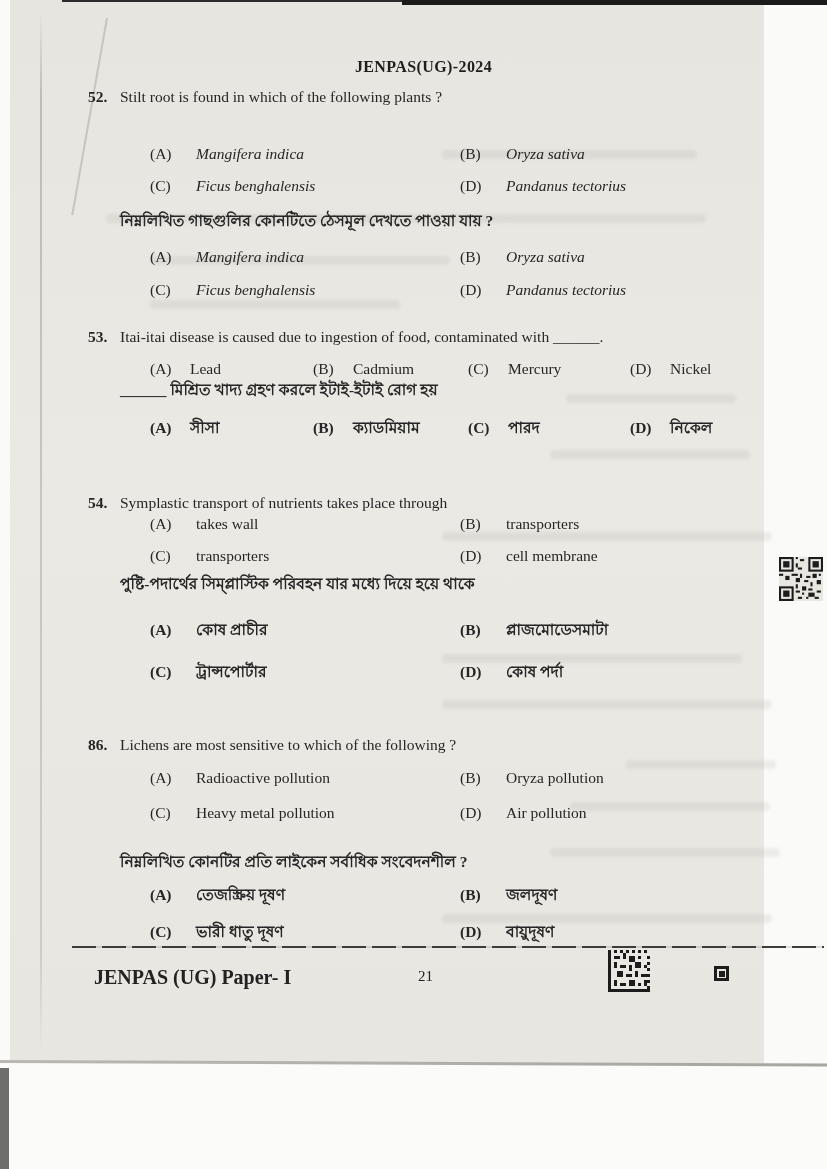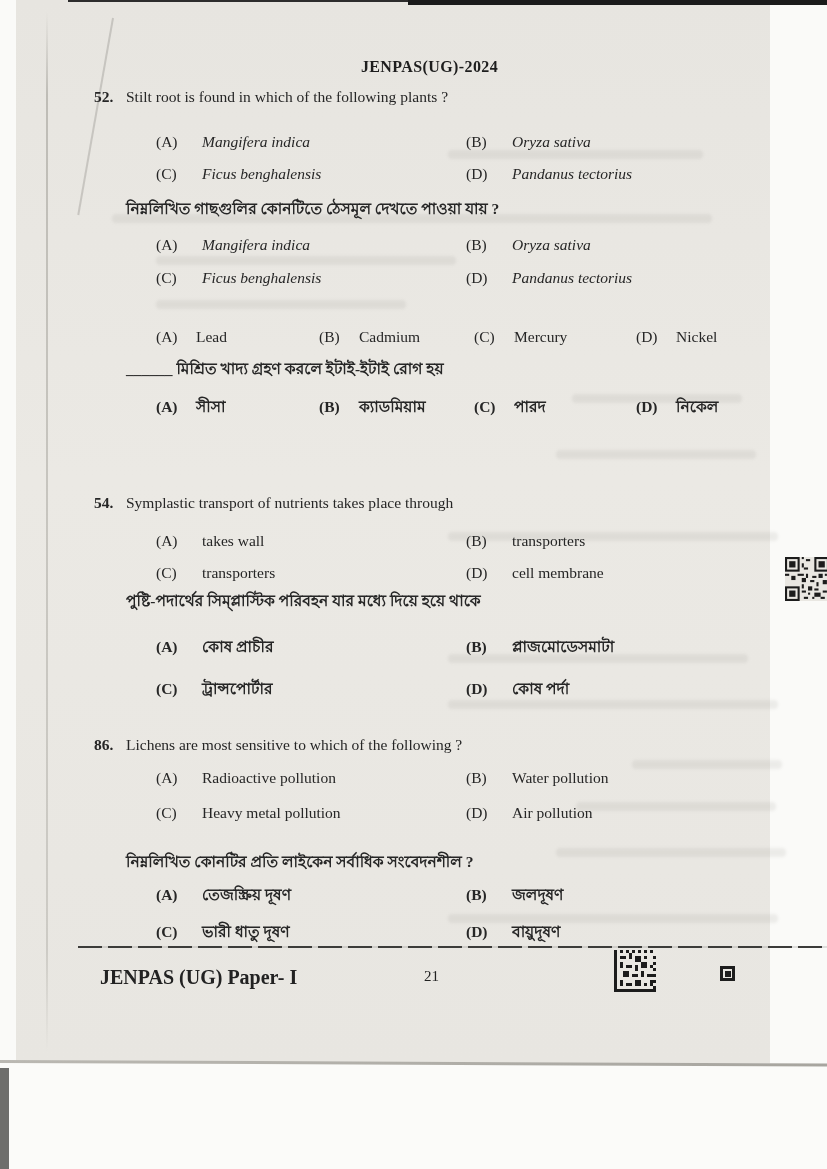--- a/index.html
+++ b/index.html
@@ -3,21 +3,21 @@
 <meta charset="utf-8">
 <style>
   * { box-sizing: border-box; }
   html,body { margin:0; padding:0; }
   body {
     width:827px; height:1169px; position:relative; overflow:hidden;
     background:#fafaf8;
     font-family:"Liberation Serif", serif;
   }
   .paper {
-    position:absolute; top:0; left:16px; width:754px; height:1063px;
+    position:absolute; top:0; left:10px; width:754px; height:1063px;
     background:linear-gradient(180deg,#e7e5e0 0%,#ebe9e4 45%,#e8e6e1 100%);
     color:#262626;
     text-decoration:underline;
   }
   
   .top-edge-left  { position:absolute; top:0; left:52px;  width:340px; height:2px; background:#2c2c2c; }
   .top-edge-right { position:absolute; top:0; left:392px; width:435px; height:5px; background:#1b1b1b; }
   .right-edge     { position:absolute; top:68px; left:823px; width:2px; height:710px; background:rgba(60,60,58,0.45); }
   .fold-line      { position:absolute; top:12px; left:30px; width:2px; height:1040px;
                     background:linear-gradient(180deg,rgba(140,138,130,0) 0%,rgba(140,138,130,0.45) 8%,rgba(140,138,130,0.3) 90%,rgba(140,138,130,0) 100%); }
@@ -40,23 +40,23 @@
   .opt    { display:flex; }
   .opt-key{ width:46px; flex:0 0 46px; }
   .opt-key4{ width:40px; flex:0 0 40px; }
   .w163 { width:163px; flex:0 0 163px; }
   .w155 { width:155px; flex:0 0 155px; }
   .w162 { width:162px; flex:0 0 162px; }
   .italic { font-style:italic; }
   .bn { font-weight:600; }
   .bn-line { margin-left:110px; }
   
-  .mb11{margin-bottom:11px}.mb12{margin-bottom:12px}.mb17{margin-bottom:17px}.mb24{margin-bottom:24px}
+  .mb11{margin-bottom:11px}.mb12{margin-bottom:12px}.mb17{}.mb24{margin-bottom:36px}
   .gap11{row-gap:11px}.gap12{row-gap:12px}.gap14{row-gap:14px}.gap16{row-gap:16px}.gap21{row-gap:21px}
-  .mt6{margin-top:14px}.mt7{margin-top:7px}.mt11{margin-top:11px}.mt12{margin-top:12px}
+  .mt6{margin-top:14px}.mt7{margin-top:7px}.mt11{}.mt12{margin-top:12px}
   .mt14{margin-top:28px}.mt15{margin-top:15px}.mt17{margin-top:17px}.mt25{margin-top:25px}
 
   
   .footer-rule { position:absolute; top:946px; left:62px; width:752px; height:2px;
                  background:repeating-linear-gradient(90deg,#3c3c3a 0 24px,rgba(60,60,58,0.15) 24px 30px); }
   .footer-label{ position:absolute; top:966px; left:84px; font-weight:bold; font-size:20px; color:#222; }
   .footer-page { position:absolute; top:968px; left:408px; font-size:15px; color:#222; }
   .datamatrix  { position:absolute; top:950px; left:598px; width:42px; height:42px; }
   .corner-mark { position:absolute; top:966px; left:704px; width:15px; height:15px; border:3px solid #1d1d1d; background:#e9e7e2; }
   .corner-mark::after{ content:""; position:absolute; top:1.5px; left:1.5px; width:6px; height:6px; background:#1d1d1d; }
@@ -127,20 +127,24 @@
           <span class="italic">Ficus benghalensis</span>
         </div>
       <div class="opt">
           <span class="opt-key">(D)</span>
           <span class="italic">Pandanus tectorius</span>
         </div>
     </div>
   </div>
 
   <div class="q" style="top:326px">
+    <div class="q-head mb11">
+      <span class="q-num">53.</span>
+      <span class="q-text">Itai-itai disease is caused due to ingestion of food, contaminated with ______.</span>
+    </div>
     <div class="opts4">
       <div class="opt w163">
           <span class="opt-key4">(A)</span>
           <span>Lead</span>
         </div>
       <div class="opt w155">
           <span class="opt-key4">(B)</span>
           <span>Cadmium</span>
         </div>
       <div class="opt w162">
@@ -222,21 +226,21 @@
       <span class="q-num">86.</span>
       <span class="q-text">Lichens are most sensitive to which of the following ?</span>
     </div>
     <div class="opts2 gap14">
       <div class="opt">
           <span class="opt-key">(A)</span>
           <span>Radioactive pollution</span>
         </div>
       <div class="opt">
           <span class="opt-key">(B)</span>
-          <span>Water pollution</span>
+          <span>Oryza pollution</span>
         </div>
       <div class="opt">
           <span class="opt-key">(C)</span>
           <span>Heavy metal pollution</span>
         </div>
       <div class="opt">
           <span class="opt-key">(D)</span>
           <span>Air pollution</span>
         </div>
     </div>

